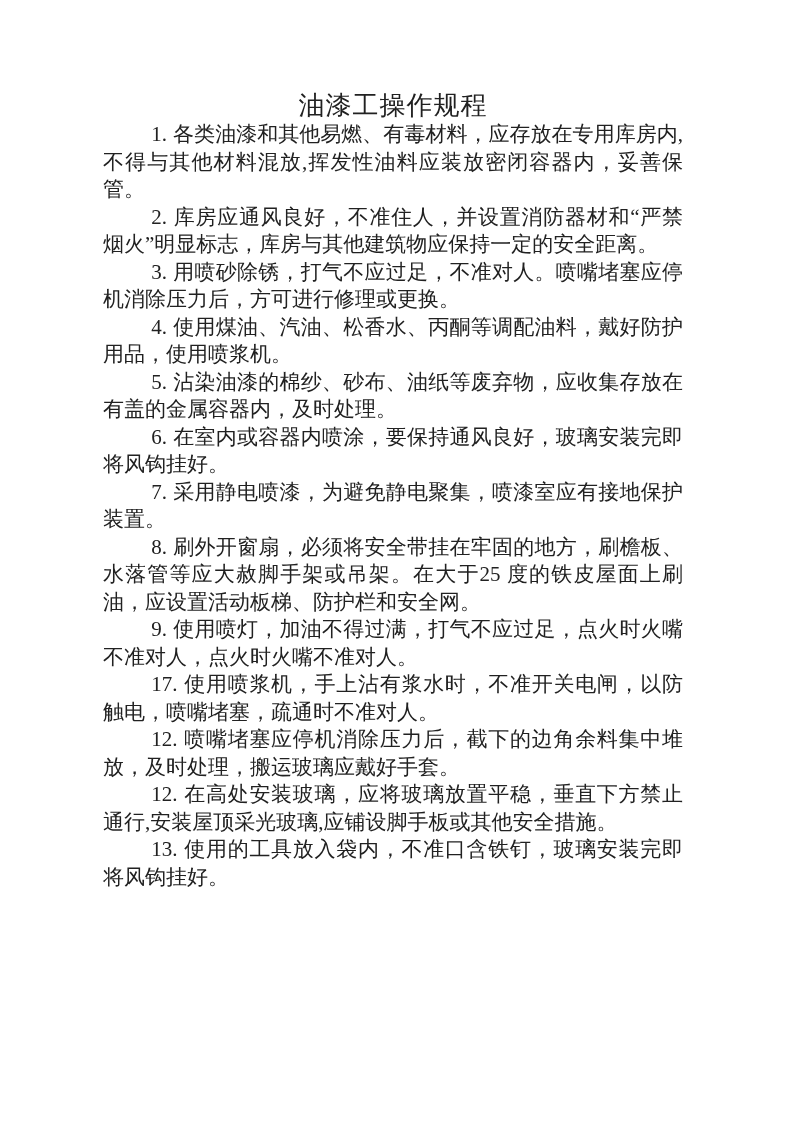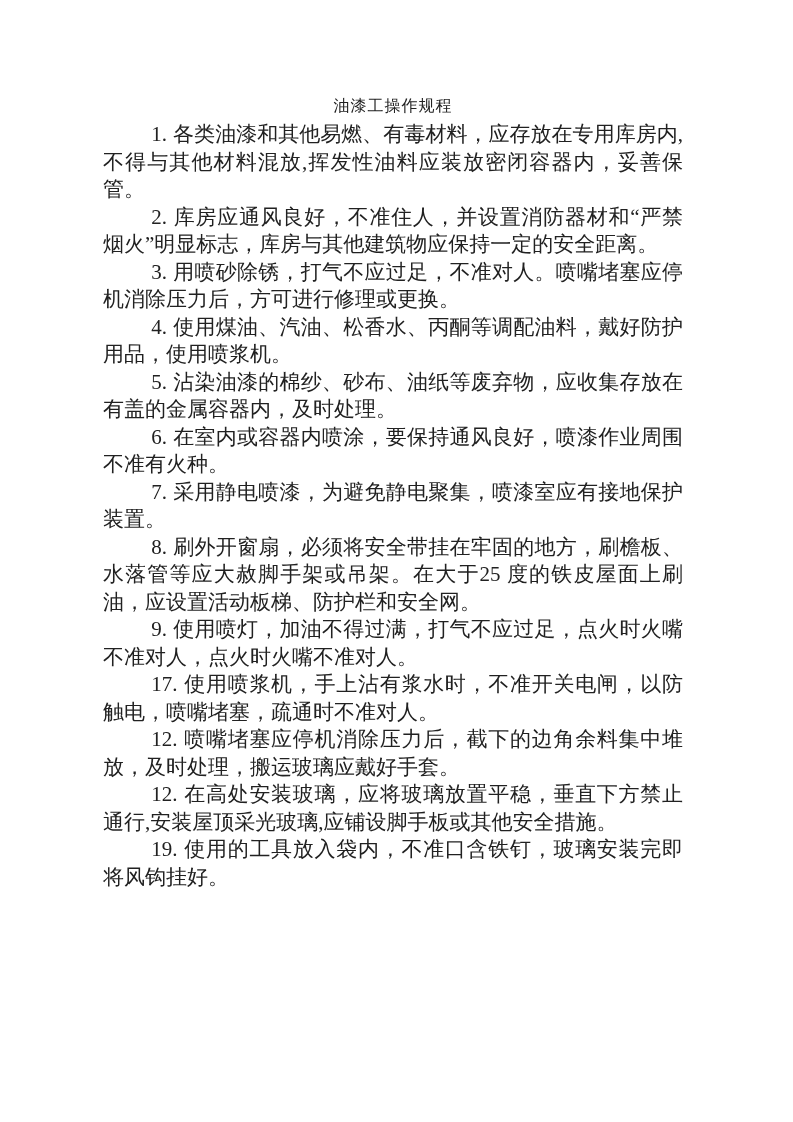--- a/index.html
+++ b/index.html
@@ -18,21 +18,21 @@
     color: #212121;
   }
   .content {
     position: absolute;
     top: 92px;
     left: 103px;
     width: 580px;
   }
   .doc-title {
     margin: 0 0 1px 0;
-    font-size: 16px;
+    font-size: 26px;
     line-height: 28px;
     font-weight: normal;
     text-align: center;
     letter-spacing: 1px;
   }
   .item {
     margin: 0;
     font-size: 21px;
     line-height: 27.5px;
     text-align: justify;
@@ -49,22 +49,22 @@
 
 <div class="page">
   <div class="content">
     <h1 class="doc-title">油漆工操作规程</h1>
 
     <p class="item"><span class="num">1.</span><span>各类油漆和其他易燃、有毒材料，应存放在专用库房内,不得与其他材料混放,挥发性油料应装放密闭容器内，妥善保管。</span></p>
     <p class="item"><span class="num">2.</span><span>库房应通风良好，不准住人，并设置消防器材和“严禁烟火”明显标志，库房与其他建筑物应保持一定的安全距离。</span></p>
     <p class="item"><span class="num">3.</span><span>用喷砂除锈，打气不应过足，不准对人。喷嘴堵塞应停机消除压力后，方可进行修理或更换。</span></p>
     <p class="item"><span class="num">4.</span><span>使用煤油、汽油、松香水、丙酮等调配油料，戴好防护用品，使用喷浆机。</span></p>
     <p class="item"><span class="num">5.</span><span>沾染油漆的棉纱、砂布、油纸等废弃物，应收集存放在有盖的金属容器内，及时处理。</span></p>
-    <p class="item"><span class="num">6.</span><span>在室内或容器内喷涂，要保持通风良好，喷漆作业周围不准有火种。</span></p>
+    <p class="item"><span class="num">6.</span><span>在室内或容器内喷涂，要保持通风良好，玻璃安装完即将风钩挂好。</span></p>
     <p class="item"><span class="num">7.</span><span>采用静电喷漆，为避免静电聚集，喷漆室应有接地保护装置。</span></p>
     <p class="item"><span class="num">8.</span><span>刷外开窗扇，必须将安全带挂在牢固的地方，刷檐板、水落管等应大赦脚手架或吊架。在大于25 度的铁皮屋面上刷油，应设置活动板梯、防护栏和安全网。</span></p>
     <p class="item"><span class="num">9.</span><span>使用喷灯，加油不得过满，打气不应过足，点火时火嘴不准对人，点火时火嘴不准对人。</span></p>
     <p class="item"><span class="num">17.</span><span>使用喷浆机，手上沾有浆水时，不准开关电闸，以防触电，喷嘴堵塞，疏通时不准对人。</span></p>
     <p class="item"><span class="num">12.</span><span>喷嘴堵塞应停机消除压力后，截下的边角余料集中堆放，及时处理，搬运玻璃应戴好手套。</span></p>
     <p class="item"><span class="num">12.</span><span>在高处安装玻璃，应将玻璃放置平稳，垂直下方禁止通行,安装屋顶采光玻璃,应铺设脚手板或其他安全措施。</span></p>
-    <p class="item"><span class="num">19.</span><span>使用的工具放入袋内，不准口含铁钉，玻璃安装完即将风钩挂好。</span></p>
+    <p class="item"><span class="num">13.</span><span>使用的工具放入袋内，不准口含铁钉，玻璃安装完即将风钩挂好。</span></p>
   </div>
 </div>
 
 </body></html>

